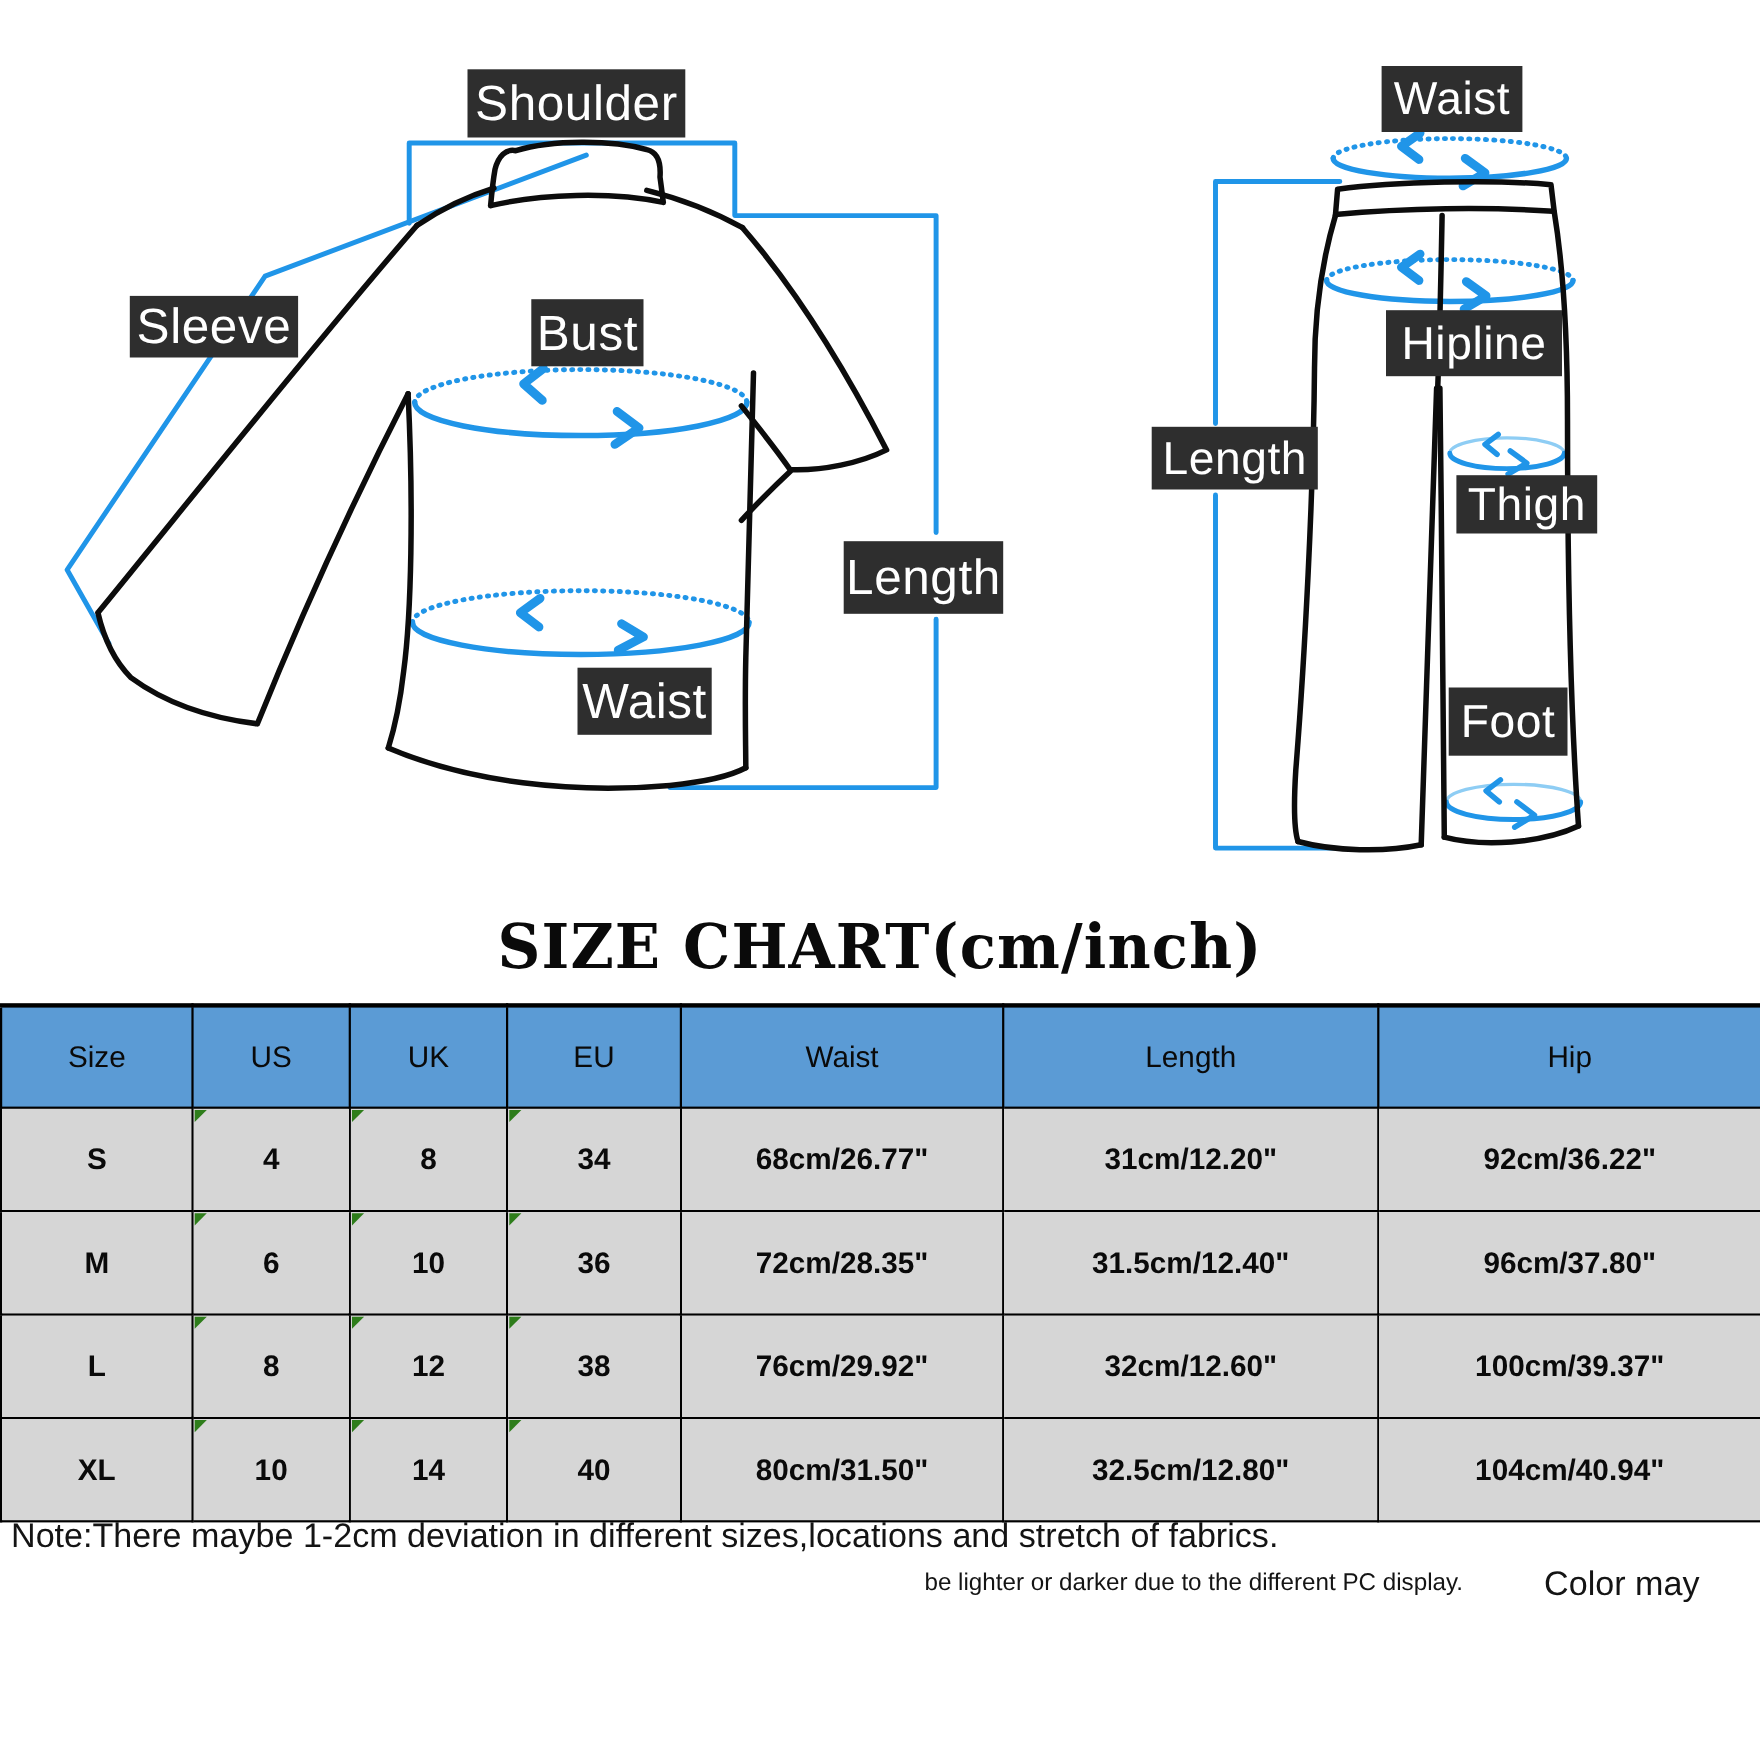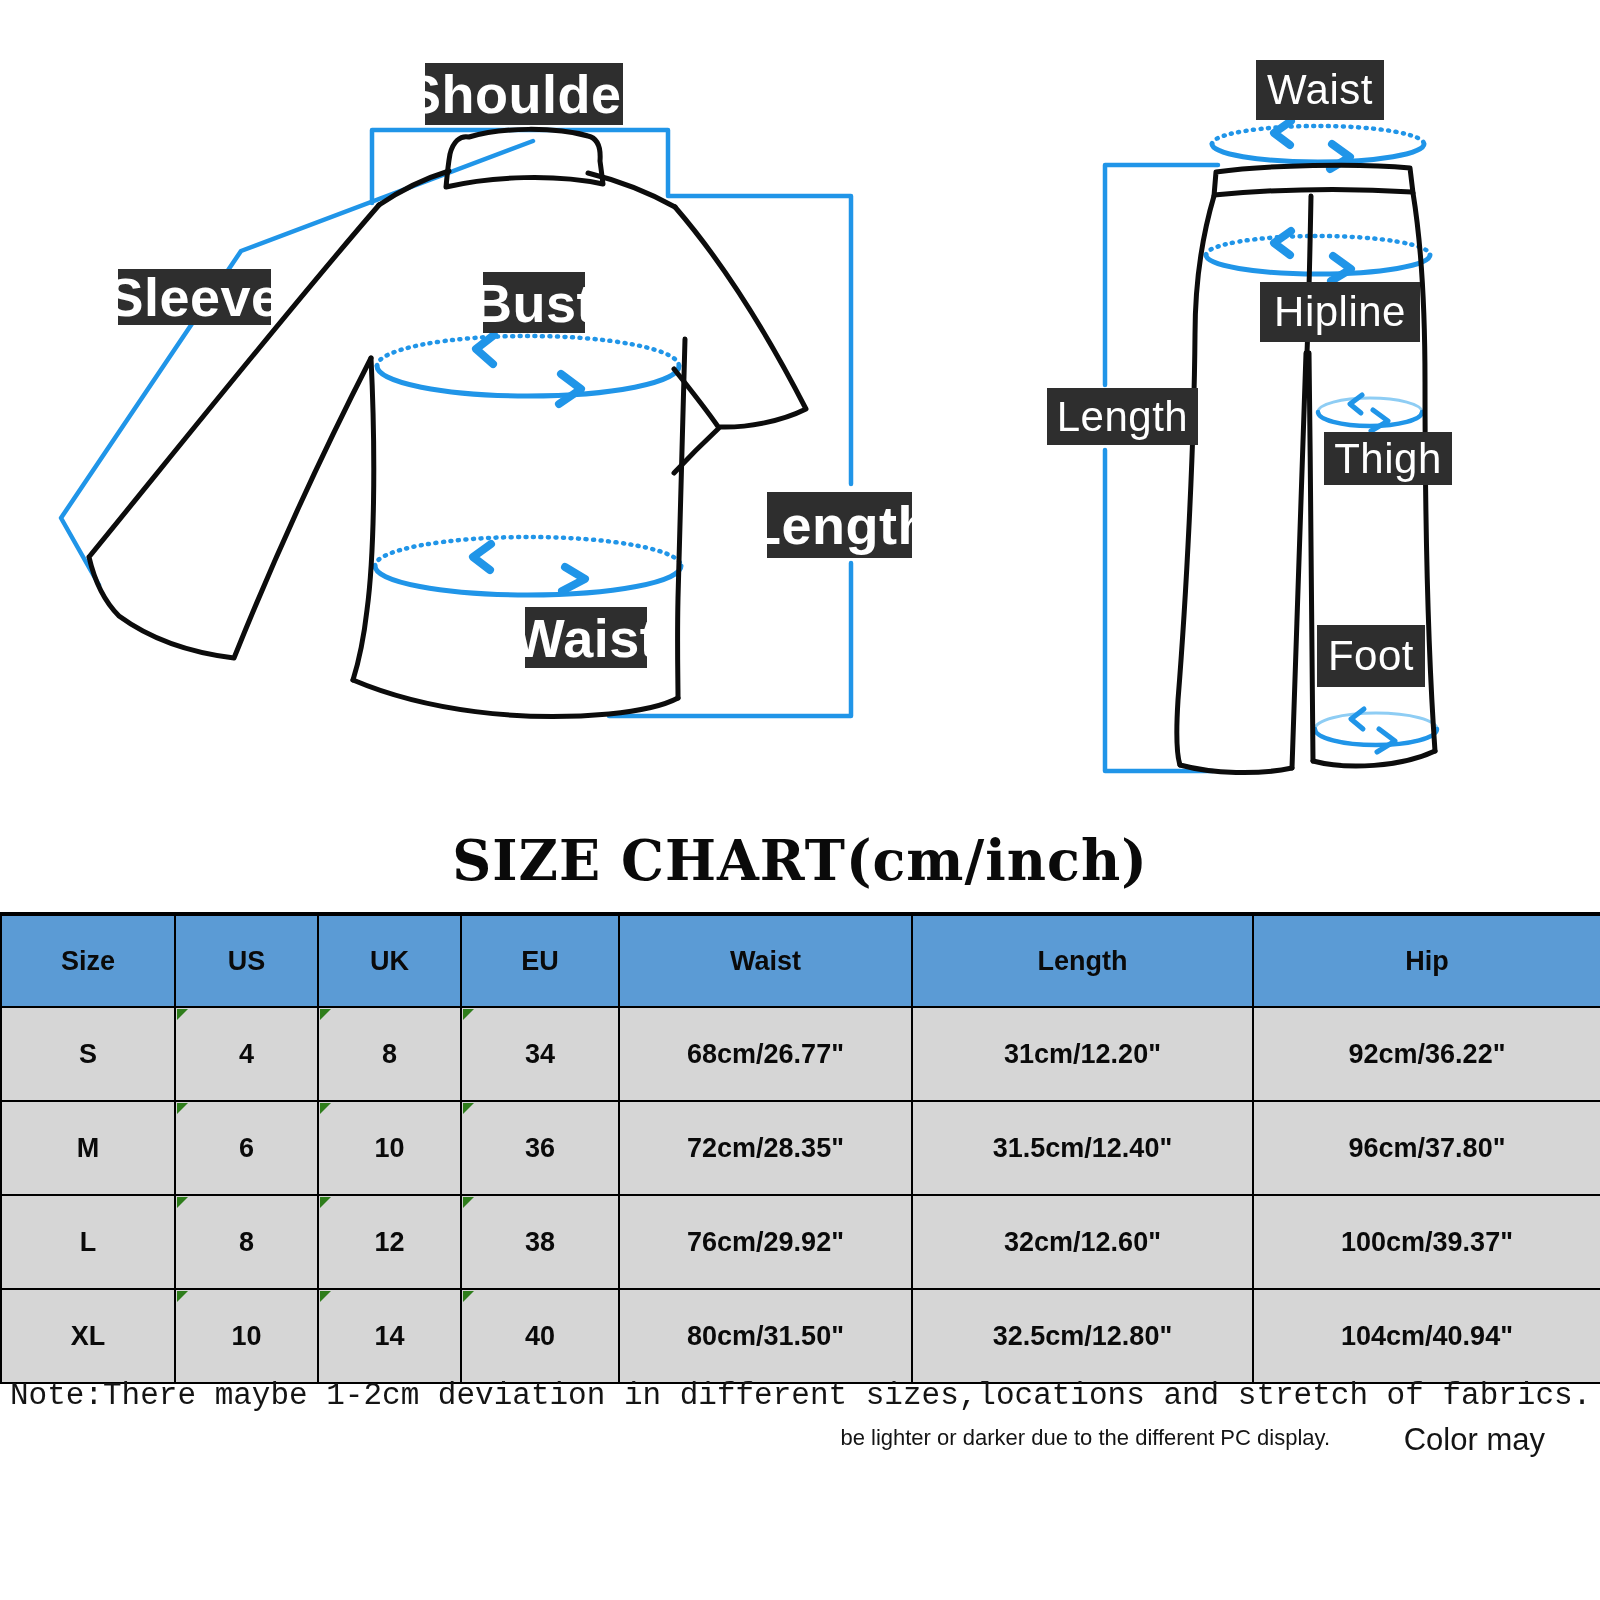--- a/index.html
+++ b/index.html
@@ -9,35 +9,35 @@
   .ink{stroke:var(--outline,#0c0c0c);stroke-width:5;fill:none;stroke-linecap:round;stroke-linejoin:round;}
   .blu{stroke:var(--measure-blue,#2095e8);stroke-width:5;fill:none;stroke-linecap:round;stroke-linejoin:round;}
   .blu.thin{stroke-width:4.5;}
   .blu-dot{stroke:var(--measure-blue,#2095e8);stroke-width:4.5;fill:none;stroke-linecap:round;
            stroke-dasharray:1 6.5;}
   .blu-lt{stroke:var(--measure-blue-light,#8ecdf4);stroke-width:3;fill:none;}
   .chev{stroke-width:8;}
   .tag{position:absolute;background:var(--label-bg,#2e2e2e);color:var(--label-text,#fff);
        display:flex;align-items:center;justify-content:center;font-size:42px;font-weight:400;
        letter-spacing:0.5px;z-index:3;}
-  .tag.big{font-size:54px;font-weight:bold;}
+  .tag.big{font-size:45px;}
   .title{position:absolute;left:0;top:828px;width:1600px;text-align:center;z-index:2;
          font-family:"DejaVu Serif",serif;font-weight:700;font-size:54px;color:#0a0a0a;
          letter-spacing:1px;transform:scaleY(1.04);}
   .size-table{position:absolute;left:0;top:912px;width:1600px;border-collapse:collapse;
               table-layout:fixed;z-index:2;}
   .size-table,.size-table th,.size-table td{border:2.5px solid var(--table-border,#000);}
   .size-table{border-top-width:4px;}
-  .size-table th{background:var(--header-bg,#5b9bd5);height:88px;font-size:27px;font-weight:bold;
+  .size-table th{background:var(--header-bg,#5b9bd5);height:88px;font-size:27px;font-weight:normal;
                  color:#0a0a0a;text-align:center;vertical-align:middle;}
   .size-table td{background:var(--row-bg,#d6d6d6);height:90px;font-size:27px;font-weight:bold;
                  color:#0a0a0a;text-align:center;vertical-align:middle;position:relative;}
   .size-table td.gt::before{content:"";position:absolute;left:1px;top:1px;width:0;height:0;
                  border-top:11px solid var(--error-triangle,#2e7d1b);border-right:11px solid transparent;}
-  .note-line1-left{position:absolute;left:10px;top:1378px;font-size:31px;color:var(--text,#141414);z-index:2;font-family:Liberation Mono, monospace;}
+  .note-line1-left{position:absolute;left:10px;top:1378px;font-size:31px;color:var(--text,#141414);z-index:2;}
   .note-line1-right{position:absolute;right:55px;top:1378px;font-size:31px;color:var(--text,#141414);z-index:2;margin-top:44px;}
   .note-line2{position:absolute;left:0;top:1425px;width:1330px;text-align:right;font-size:22px;
               color:var(--text,#141414);z-index:2;}
 </style>
 </head>
 <body>
 
 <div class="canvas">
 
   <svg class="diagram-svg" viewBox="0 0 1600 1600">

